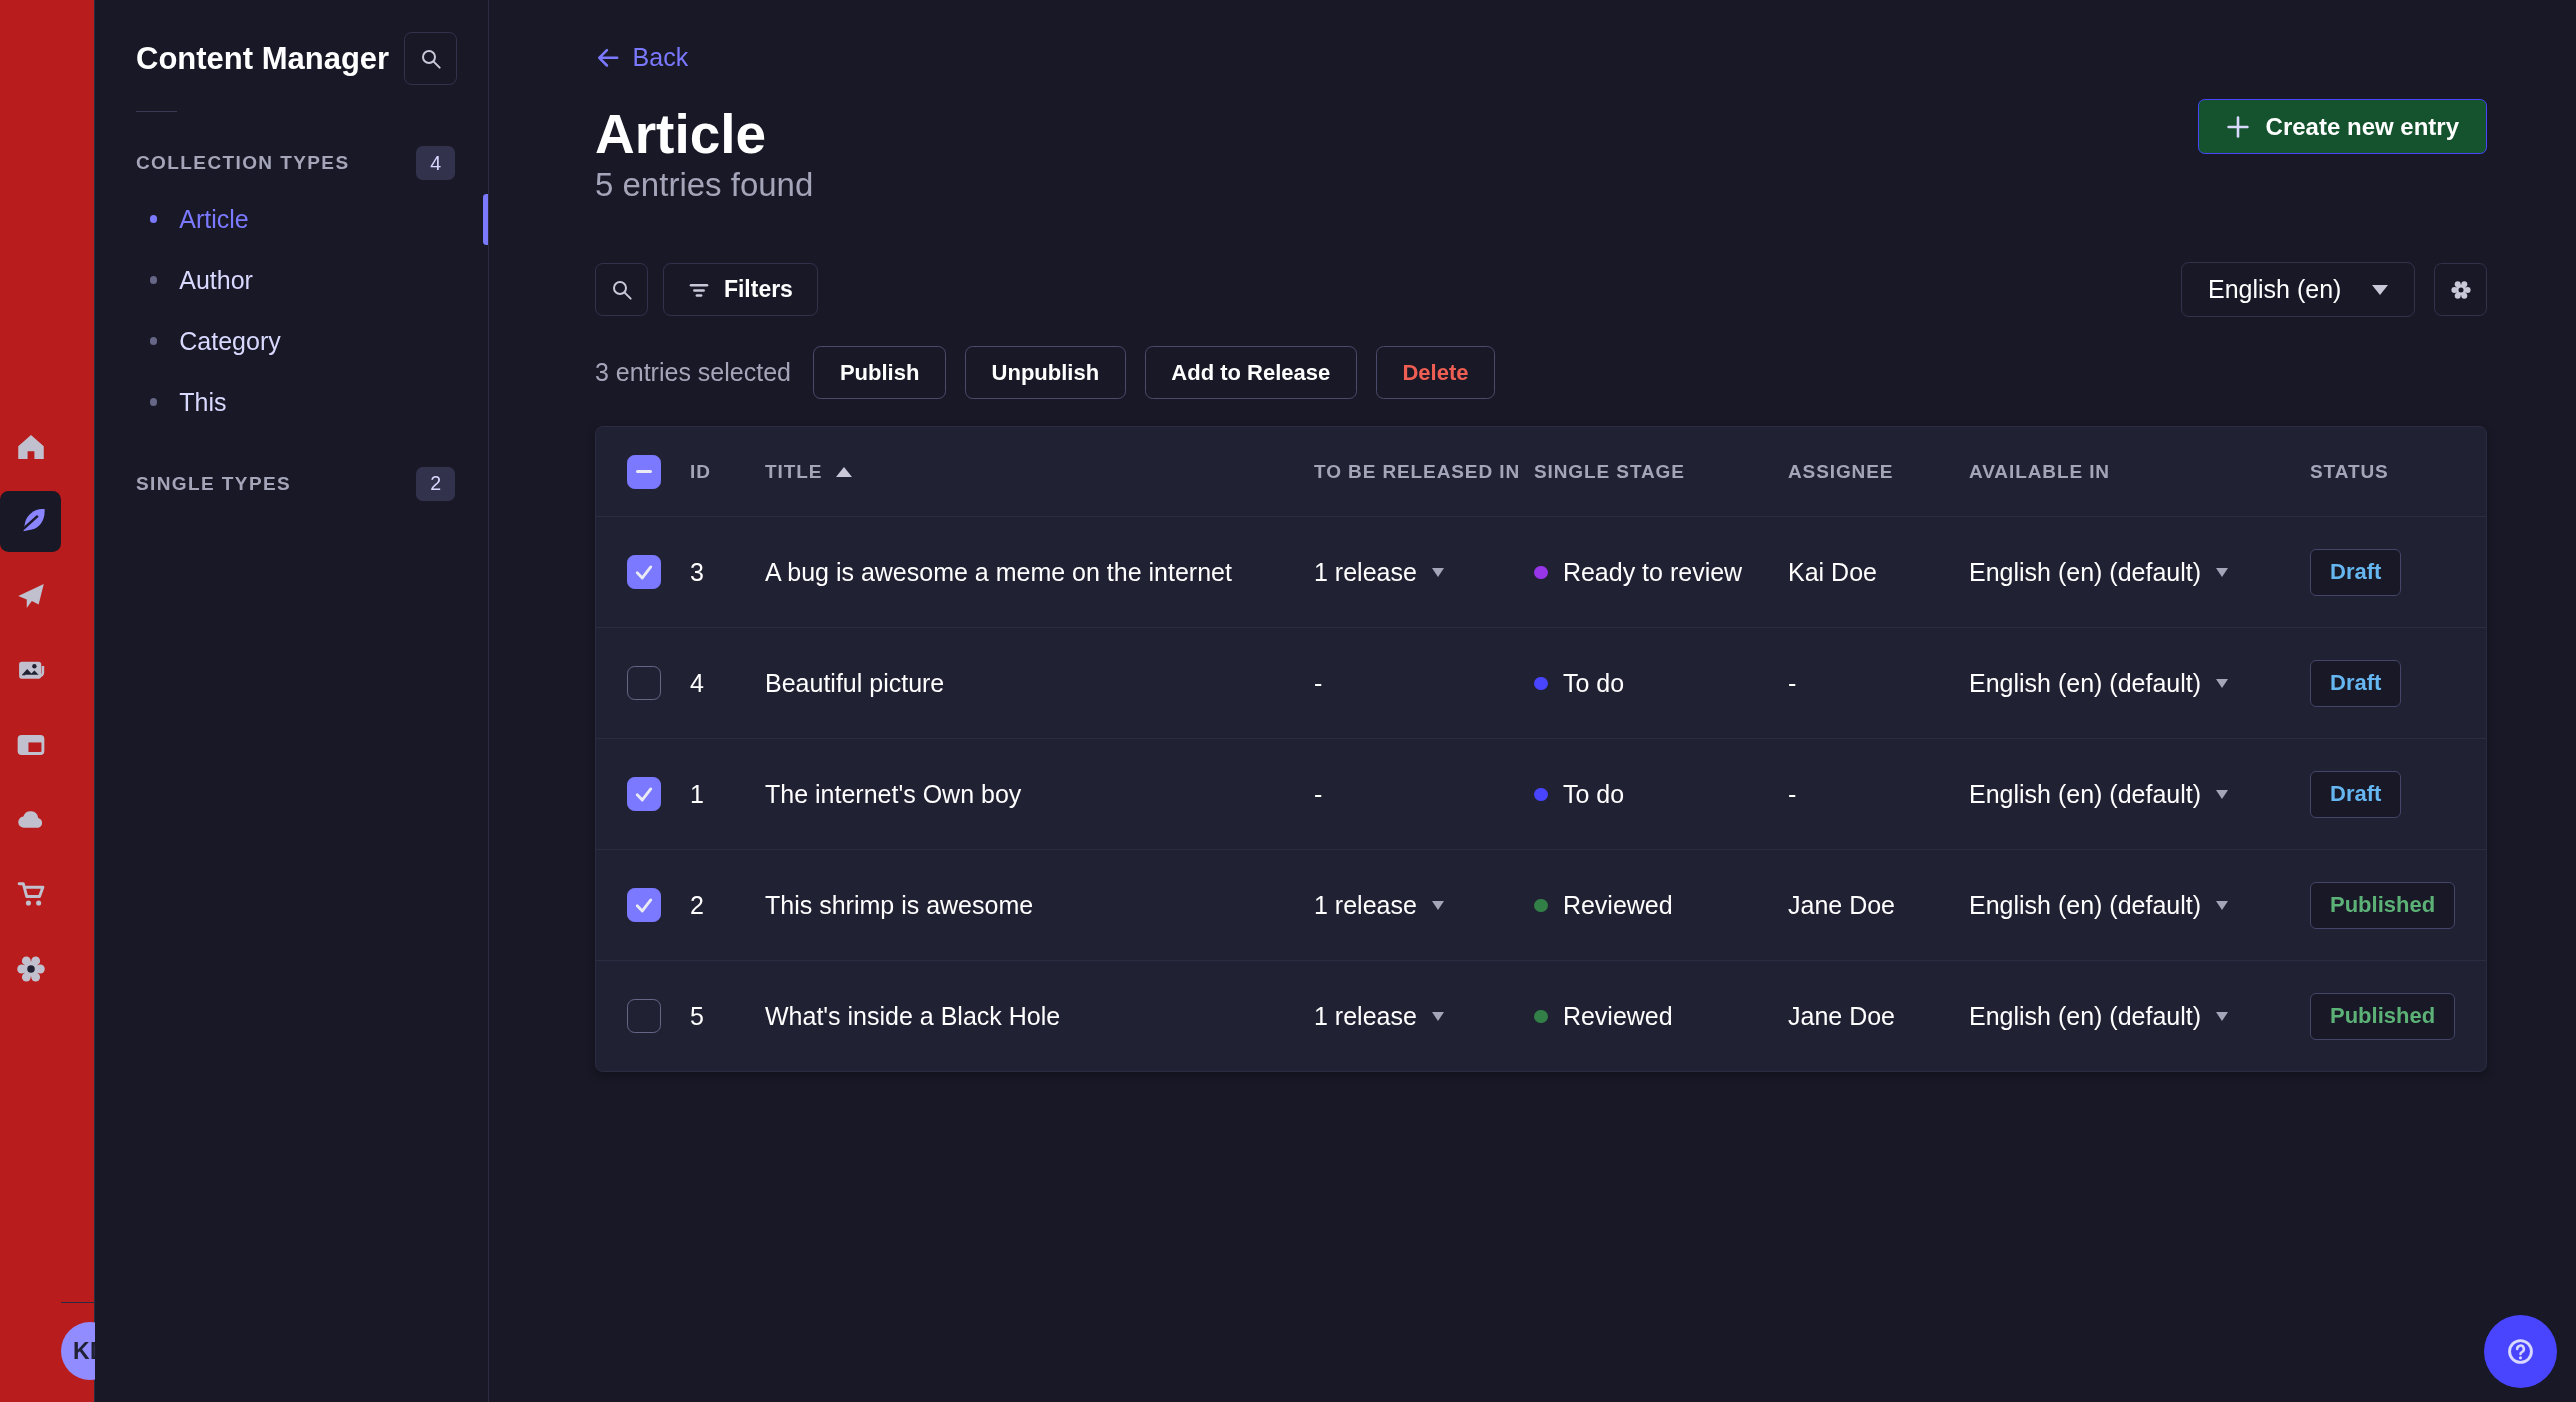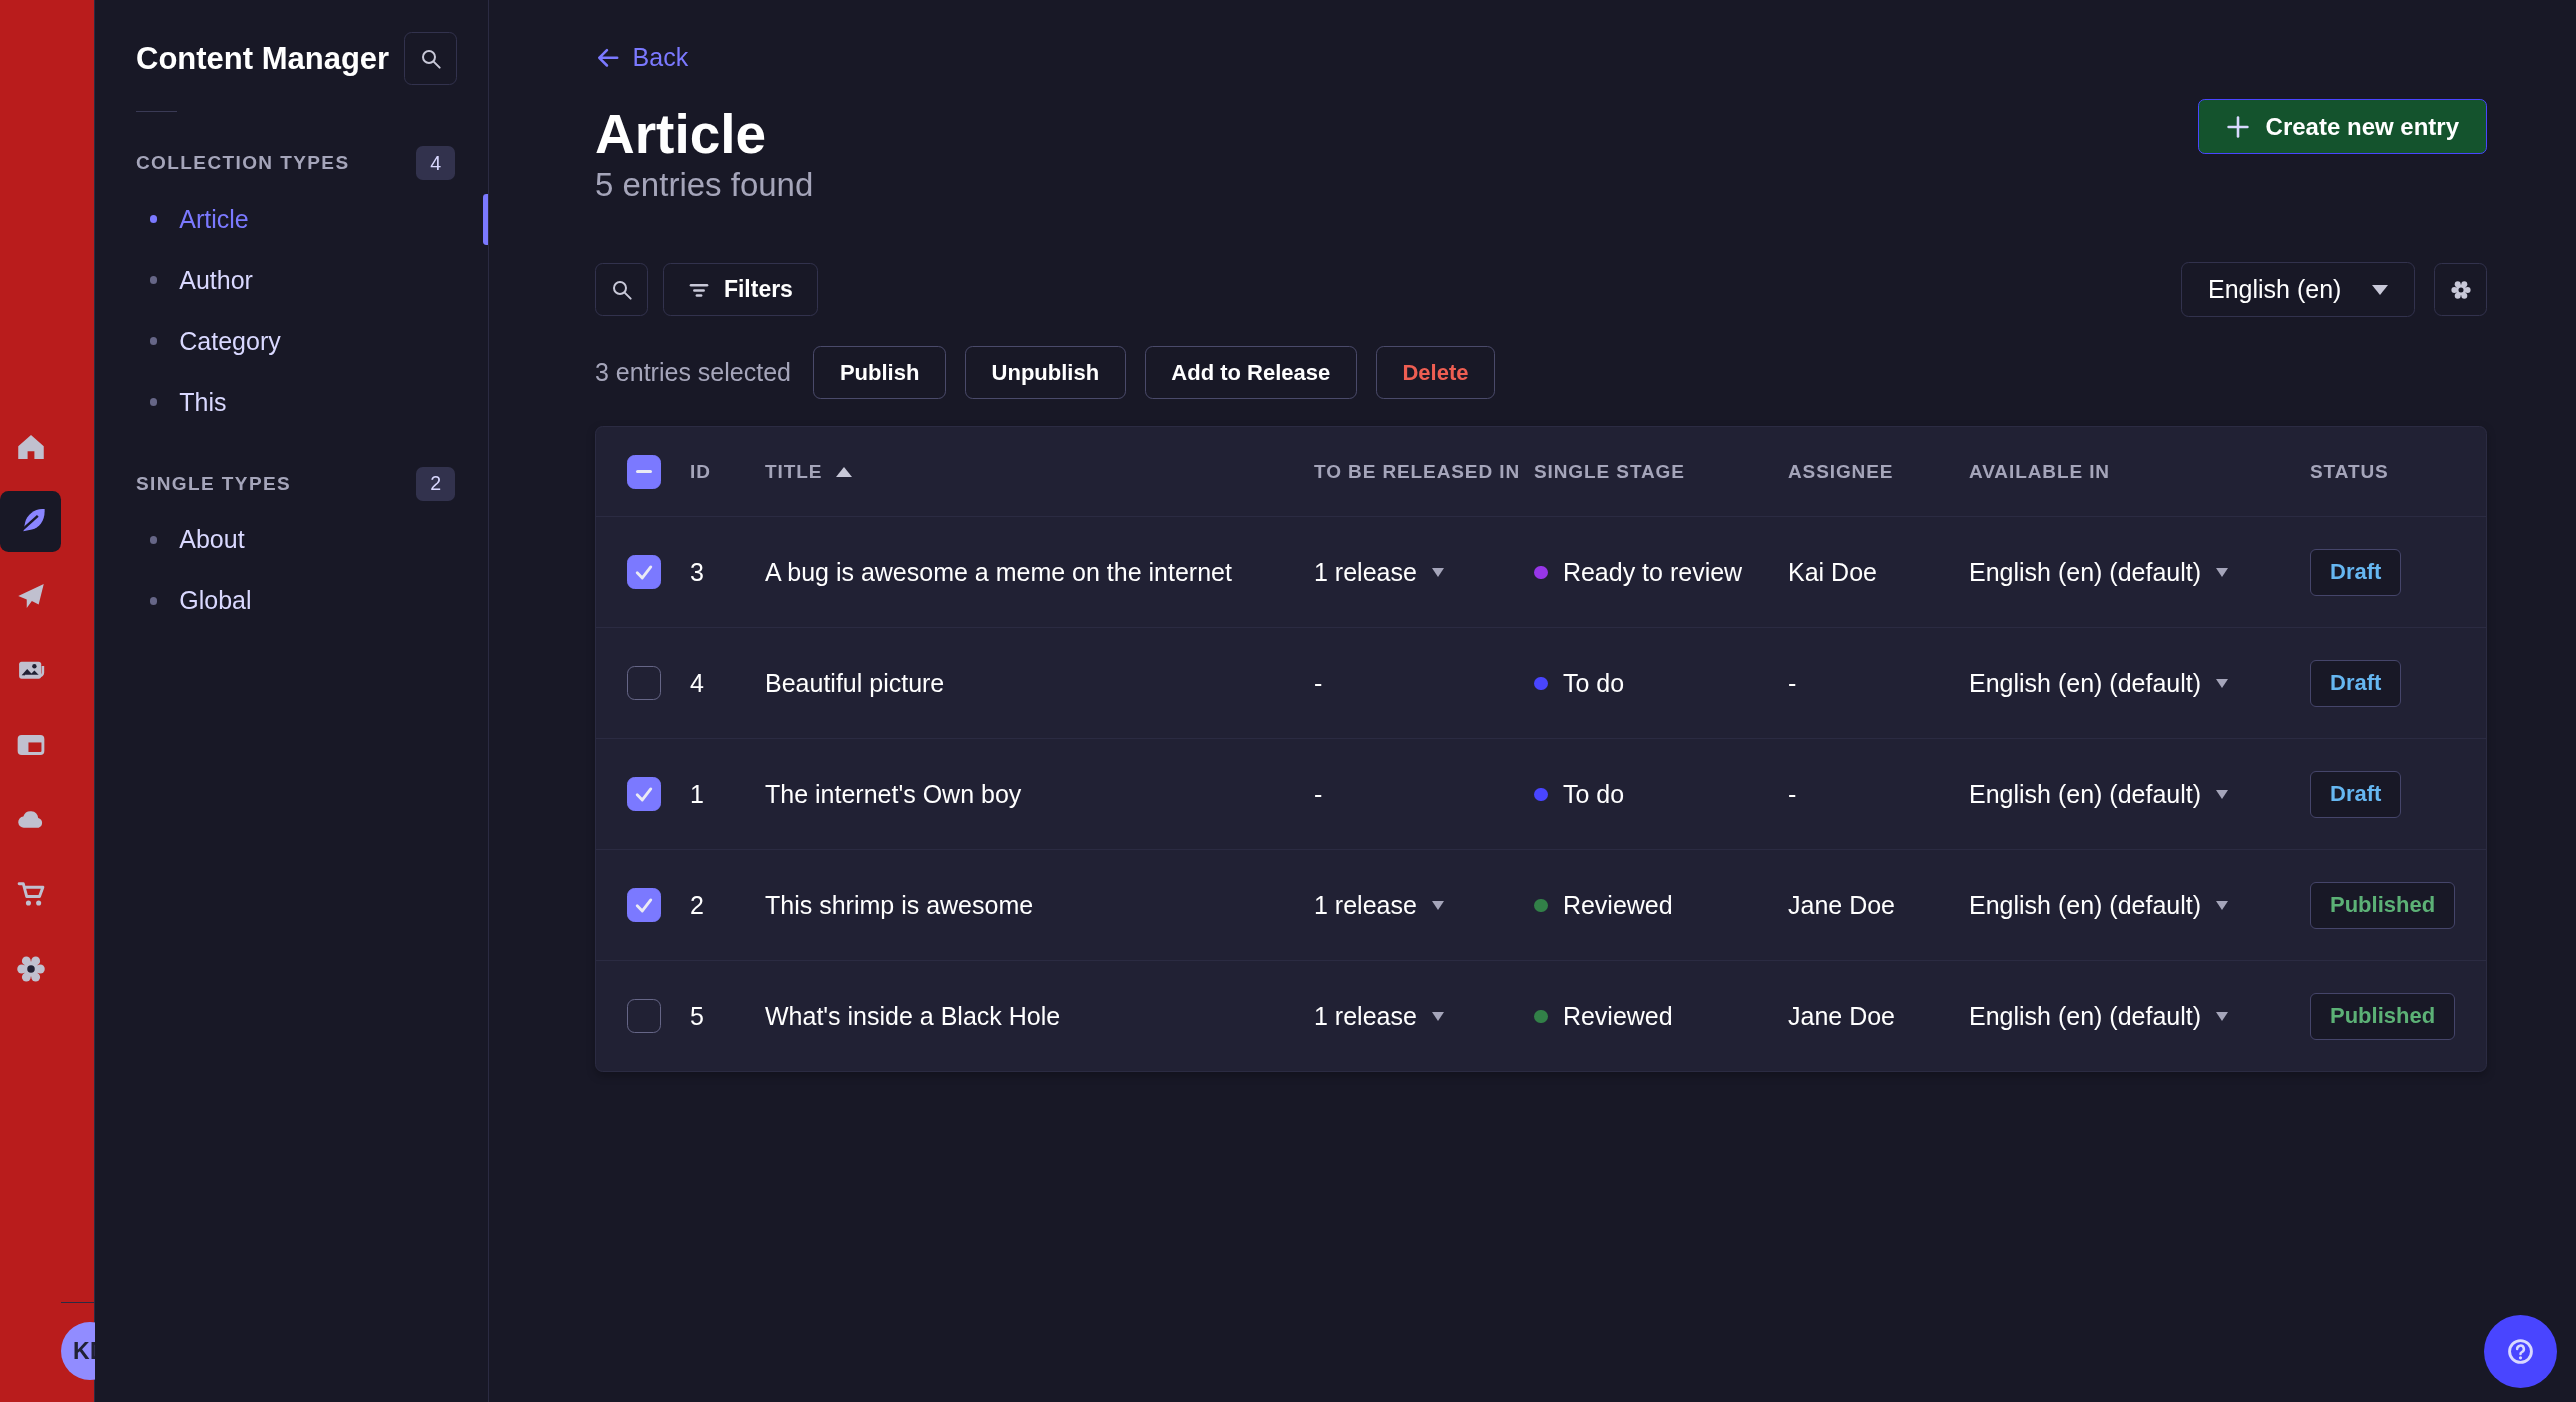--- a/index.html
+++ b/index.html
@@ -314,33 +314,20 @@
     <span class="active-bar"></span>
   </li>
 </ul>
   </div>
 
   <div class="nav-section">
     <div class="nav-section-head">
       <span class="nav-section-label">SINGLE TYPES</span>
       <span class="nav-count">2</span>
     </div>
-    <ul class="nav-items">
-  <li class="nav-item">
-    <span class="bullet"></span>
-    <span class="nav-label">About</span>
-    <span class="active-bar"></span>
-  </li>
-
-  <li class="nav-item">
-    <span class="bullet"></span>
-    <span class="nav-label">Global</span>
-    <span class="active-bar"></span>
-  </li>
-</ul>
   </div>
 </aside>
 
 <main class="main">
   <a class="back-link">
     <svg viewBox="0 0 30 30">
       <path d="M14 6 L5 15 L14 24 M5 15 H26" fill="none" stroke="#7b79ff" stroke-width="3" stroke-linecap="round" stroke-linejoin="round"></path>
     </svg>
     <span>Back</span>
   </a>

